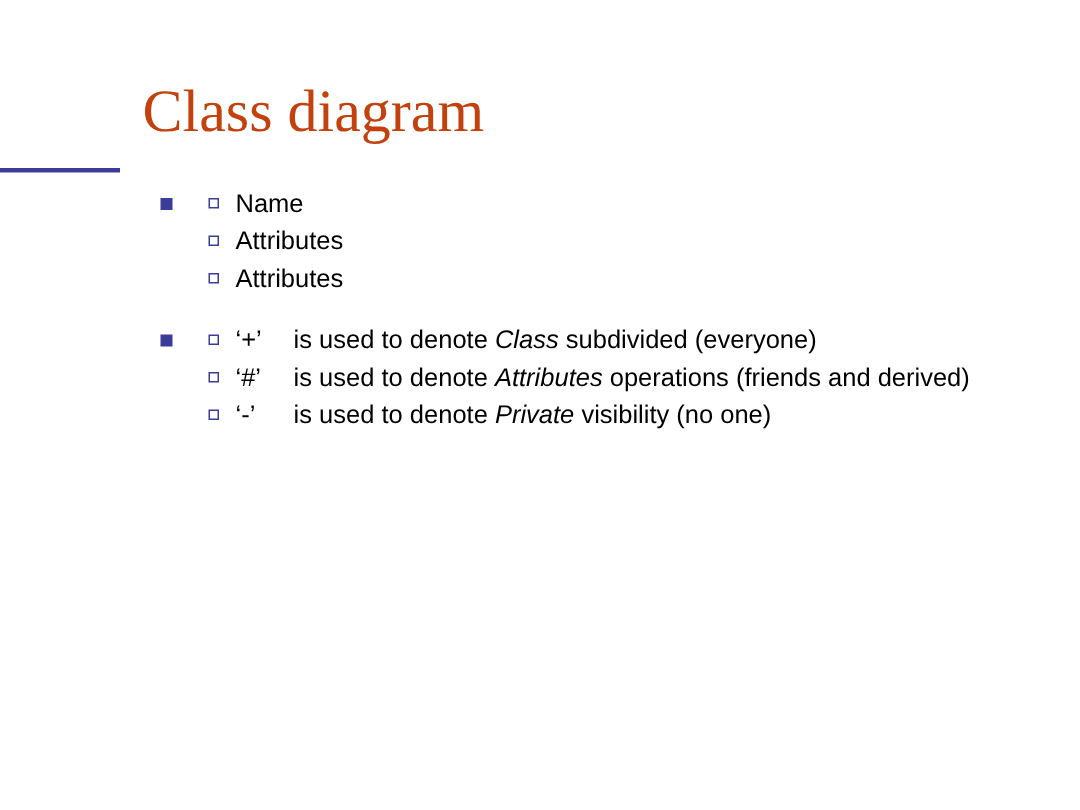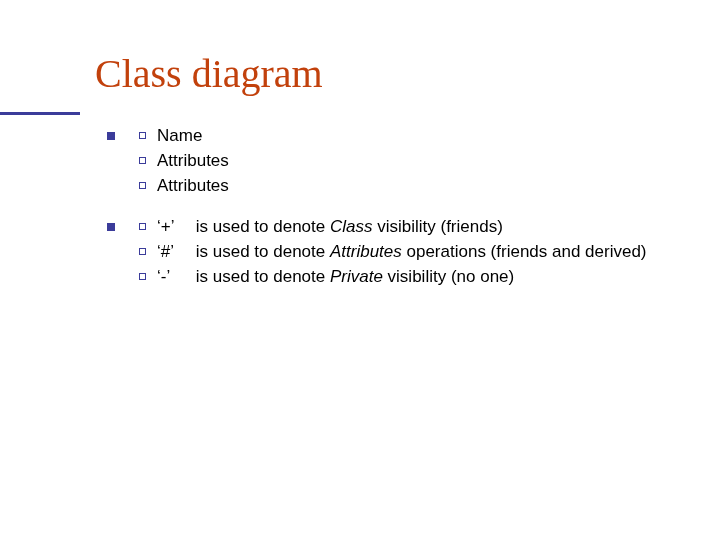--- a/index.html
+++ b/index.html
@@ -98,21 +98,21 @@
         <li>Name</li>
         <li>Attributes</li>
         <li>Attributes</li>
       </ul>
     </li>
 
     <li>
       <ul class="level2">
         <li>
           <span class="mod-sym">‘+’</span>
-          <span>is used to denote </span><span class="italic">Class </span><span>visibility (friends)</span>
+          <span>is used to denote </span><span class="italic">Class </span><span>subdivided (everyone)</span>
         </li>
         <li>
           <span class="mod-sym">‘#’</span>
           <span>is used to denote </span><span class="italic">Attributes </span><span>operations (friends and derived)</span>
         </li>
         <li>
           <span class="mod-sym">‘-’</span>
           <span>is used to denote </span><span class="italic">Private </span><span>visibility (no one)</span>
         </li>
       </ul>

